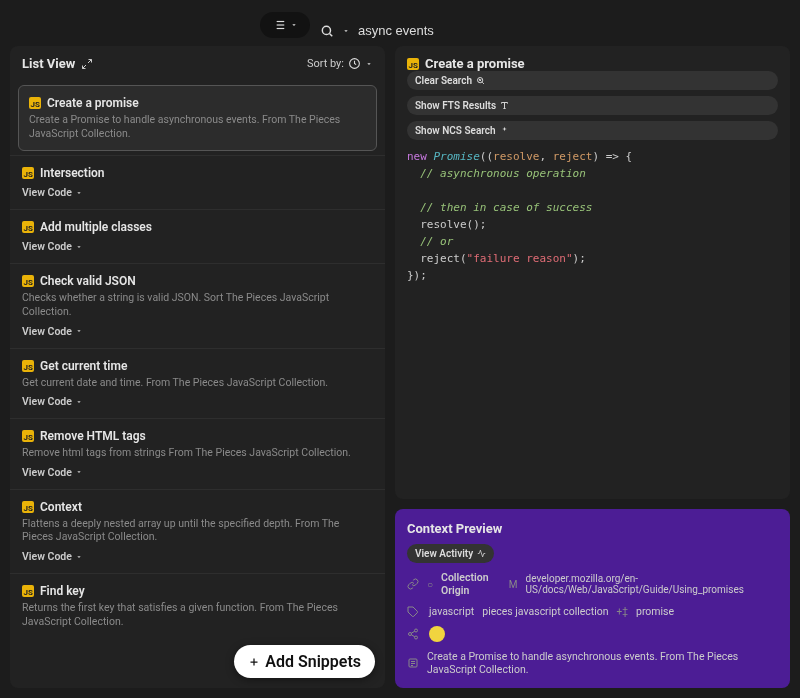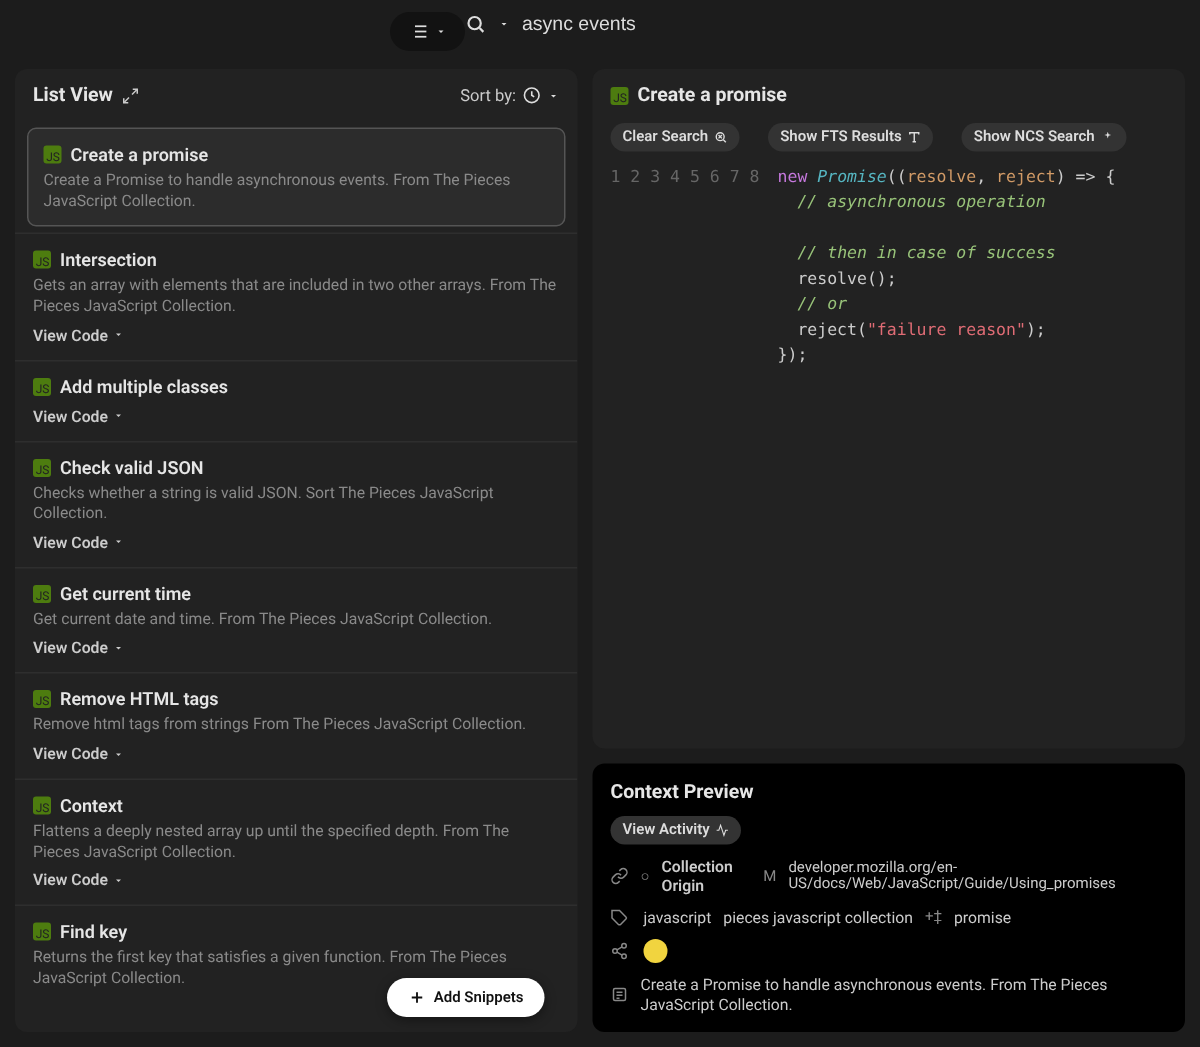--- a/index.html
+++ b/index.html
@@ -7,21 +7,22 @@
     background: #1c1c1c;
     color: #ccc;
     font-family: -apple-system, BlinkMacSystemFont, "Segoe UI", Roboto, Arial, sans-serif;
     font-size: 12px;
     width: 800px;
     height: 698px;
     overflow: hidden;
   }
   .topbar {
     display: flex;
-    align-items: flex-start;
+    align-items: flex-end;
+    gap: 10px;
     padding: 8px 0 8px 260px;
     height: 46px;
   }
   .mode-pill {
     background: #121212;
     border-radius: 18px;
     padding: 6px 12px;
     display: flex;
     align-items: center;
     gap: 4px;
@@ -111,41 +112,41 @@
   .view-code {
     font-size: 10.5px;
     color: #ccc;
     margin-top: 6px;
     display: flex;
     align-items: center;
     gap: 3px;
     font-weight: 600;
   }
   .js-icon {
-    background: #4d7c0f;
+    background: #eab308;
     color: #222;
     width: 12px;
     height: 12px;
     font-size: 8px;
-    font-weight: 400;
+    font-weight: 700;
     display: inline-flex;
     align-items: flex-end;
     justify-content: flex-end;
     padding: 0 1px 0 0;
     border-radius: 2px;
   }
   .add-snippets {
     position: absolute;
     bottom: 10px;
-    right: 22px;
+    right: 10px;
     background: #fff;
     color: #111;
     border-radius: 20px;
     padding: 7px 14px;
-    font-size: 10px;
+    font-size: 16px;
     font-weight: 600;
     display: flex;
     align-items: center;
     gap: 5px;
     box-shadow: 0 2px 8px rgba(0,0,0,0.4);
   }
   .right {
     flex: 1;
     display: flex;
     flex-direction: column;
@@ -161,23 +162,24 @@
   }
   .cp-header {
     display: flex;
     align-items: center;
     gap: 6px;
     font-weight: 700;
     font-size: 13px;
     color: #e6e6e6;
   }
   .pill-row {
-    margin-top: 11px;
-    display: flex;
-    gap: 19px;
+    margin-top: 0;
+    display: flex;
+    gap: 6px;
+    flex-direction: column;
   }
   .pill {
     background: #333;
     border-radius: 12px;
     font-size: 10px;
     padding: 4px 8px;
     color: #ddd;
     display: flex;
     align-items: center;
     gap: 4px;
@@ -196,21 +198,21 @@
     padding-right: 12px;
     user-select: none;
   }
   .code { white-space: pre; color: #ccc; }
   .kw { color: #c678dd; }
   .fn { color: #56b6c2; font-style: italic; }
   .pn { color: #d19a66; }
   .cm { color: #98c379; font-style: italic; }
   .st { color: #e06c75; }
   .context-panel {
-    background: #000000;
+    background: #4c1d95;
     border-radius: 8px;
     padding: 12px;
   }
   .ctx-title {
     font-weight: 700;
     font-size: 13px;
     color: #e6e6e6;
     margin-bottom: 8px;
   }
   .ctx-row {
@@ -297,21 +299,20 @@
             <span class="js-icon">JS</span>
             <span>Create a promise</span>
           </div>
           <div class="item-desc">Create a Promise to handle asynchronous events. From The Pieces JavaScript Collection.</div>
         </div>
         <div class="item">
           <div class="item-title">
             <span class="js-icon">JS</span>
             <span>Intersection</span>
           </div>
-          <div class="item-desc">Gets an array with elements that are included in two other arrays. From The Pieces JavaScript Collection.</div>
           <div class="view-code">
             <span>View Code</span>
             <svg width="8" height="8" viewBox="0 0 24 24" fill="#ccc">
               <path d="M7 10l5 5 5-5z"></path>
             </svg>
           </div>
         </div>
         <div class="item">
           <div class="item-title">
             <span class="js-icon">JS</span>
@@ -418,28 +419,20 @@
             </svg>
         </div>
         <div class="pill">
           <span>Show NCS Search</span>
           <svg width="9" height="9" viewBox="0 0 24 24" fill="#ddd">
               <path d="M12 2l1.5 4.5L18 8l-4.5 1.5L12 14l-1.5-4.5L6 8l4.5-1.5z"></path>
             </svg>
         </div>
       </div>
       <div class="code-area">
-        <div class="lnums" id="lnums">1
-2
-3
-4
-5
-6
-7
-8</div>
         <div class="code"><span class="kw">new</span> <span class="fn">Promise</span>((<span class="pn">resolve</span>, <span class="pn">reject</span>) =&gt; {
   <span class="cm">// asynchronous operation</span>
 
   <span class="cm">// then in case of success</span>
   resolve();
   <span class="cm">// or</span>
   reject(<span class="st">"failure reason"</span>);
 });</div>
       </div>
     </div>

